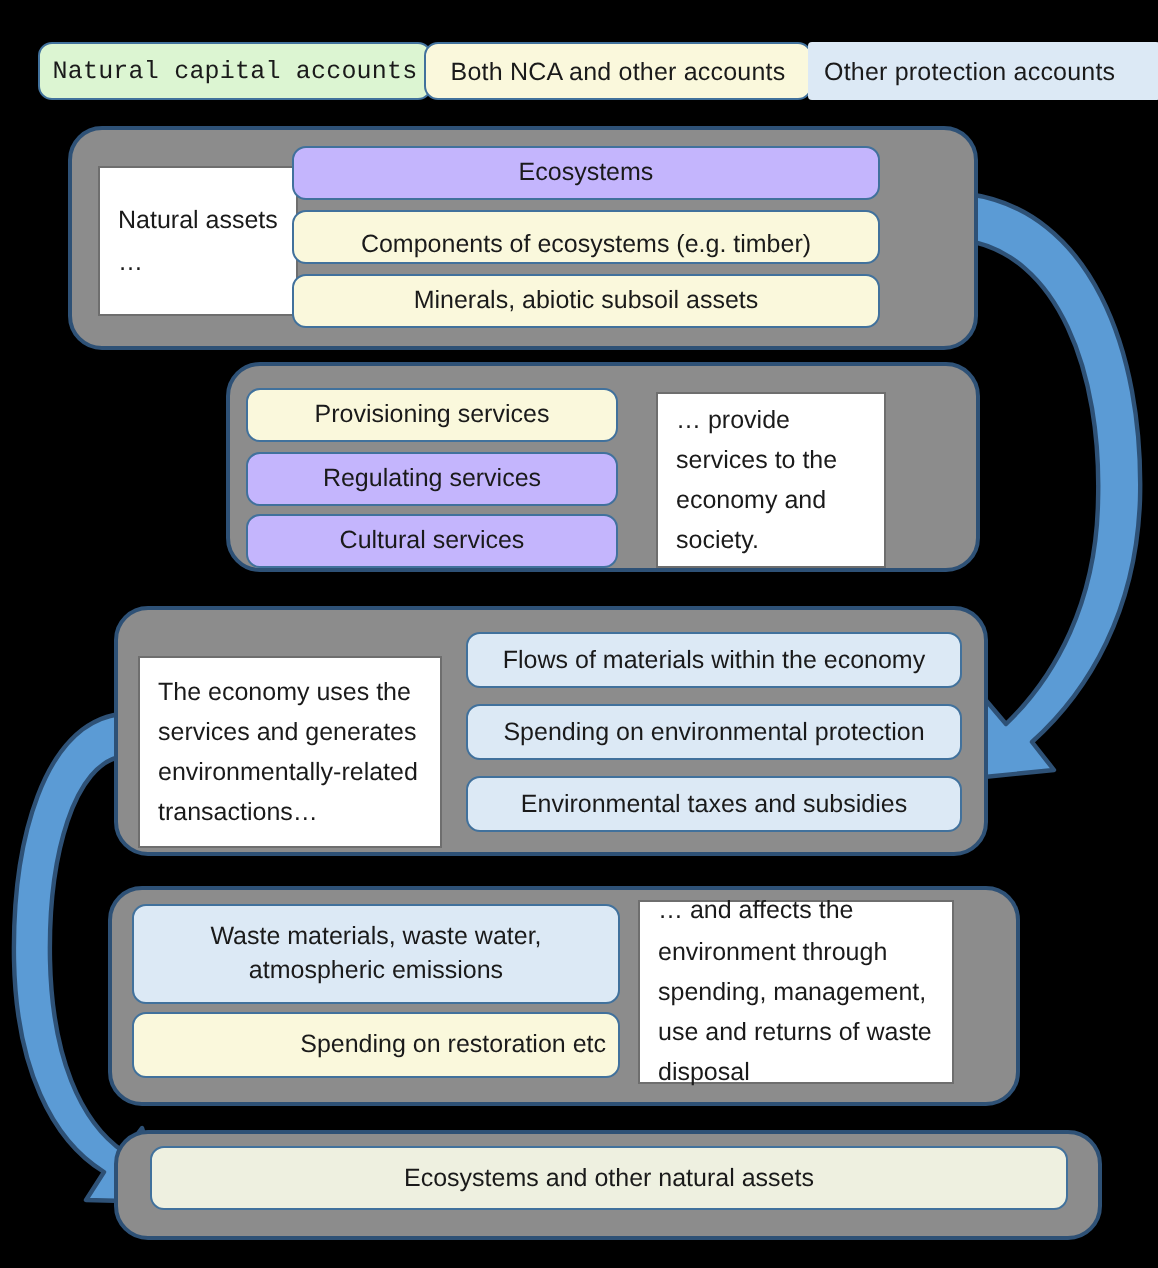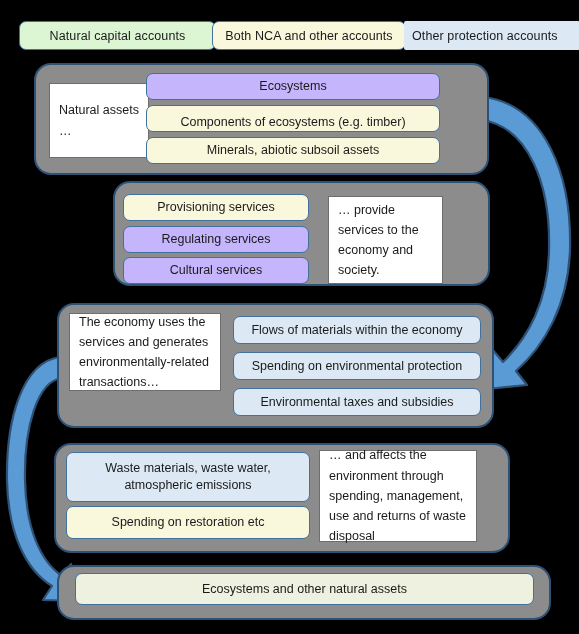--- a/index.html
+++ b/index.html
@@ -15,21 +15,21 @@
   
   .legend{position:absolute;left:19px;top:21px;height:29px;display:flex;}
   .legend-chip{
     height:29px;box-sizing:border-box;
     display:flex;align-items:center;justify-content:center;
     font-size:12.5px;color:#1a1a1a;letter-spacing:.1px;
     white-space:nowrap;
   }
   .chip-green{
     width:197px;background:#dcf5d2;
-    border:1.6px solid #41719c;border-radius:7px;
+    border:1.6px solid #41719c;border-radius:7px;font-family:Liberation Mono, monospace;
   }
   .chip-yellow{
     width:194px;background:#faf8dc;
     border:1.6px solid #41719c;border-radius:7px;
     margin-left:-4px;
   }
   .chip-blue{
     width:176px;background:#dce9f5;
     border:none;border-radius:2px;
     margin-left:-2px;padding-left:8px;justify-content:flex-start;
@@ -148,40 +148,40 @@
   <div class="pill c-green" style="left:123px;top:257px;width:186px;height:27px;">
     <span>Cultural services</span>
   </div>
 
   <div class="note" style="left:328px;top:196px;width:115px;height:88px;">
     <span>… provide services to the economy and society.</span>
   </div>
 
   <div class="group g3"></div>
 
-  <div class="note" style="left:69px;top:313px;width:152px;height:78px;">
+  <div class="note" style="left:69px;top:328px;width:152px;height:96px;">
     <span>The economy uses the services and generates environmentally-related transactions…</span>
   </div>
 
   <div class="pill c-blue" style="left:233px;top:316px;width:248px;height:28px;">
     <span>Flows of materials within the economy</span>
   </div>
   <div class="pill c-blue" style="left:233px;top:352px;width:248px;height:28px;">
     <span>Spending on environmental protection</span>
   </div>
   <div class="pill c-blue" style="left:233px;top:388px;width:248px;height:28px;">
     <span>Environmental taxes and subsidies</span>
   </div>
 
   <div class="group g4"></div>
 
   <div class="pill c-blue" style="left:66px;top:452px;width:244px;height:50px;">
     <span>Waste materials, waste water, atmospheric emissions</span>
   </div>
-  <div class="pill c-yellow" style="left:66px;top:506px;width:244px;height:33px;">
+  <div class="pill c-yellow" style="left:66px;top:506px;width:244px;height:33px;justify-content:flex-end;">
     <span>Spending on restoration etc</span>
   </div>
 
   <div class="note" style="left:319px;top:450px;width:158px;height:92px;">
     <span>… and affects the environment through spending, management, use and returns of waste disposal</span>
   </div>
 
   <div class="group g5"></div>
 
   <div class="pill c-pale" style="left:75px;top:573px;width:459px;height:32px;">

